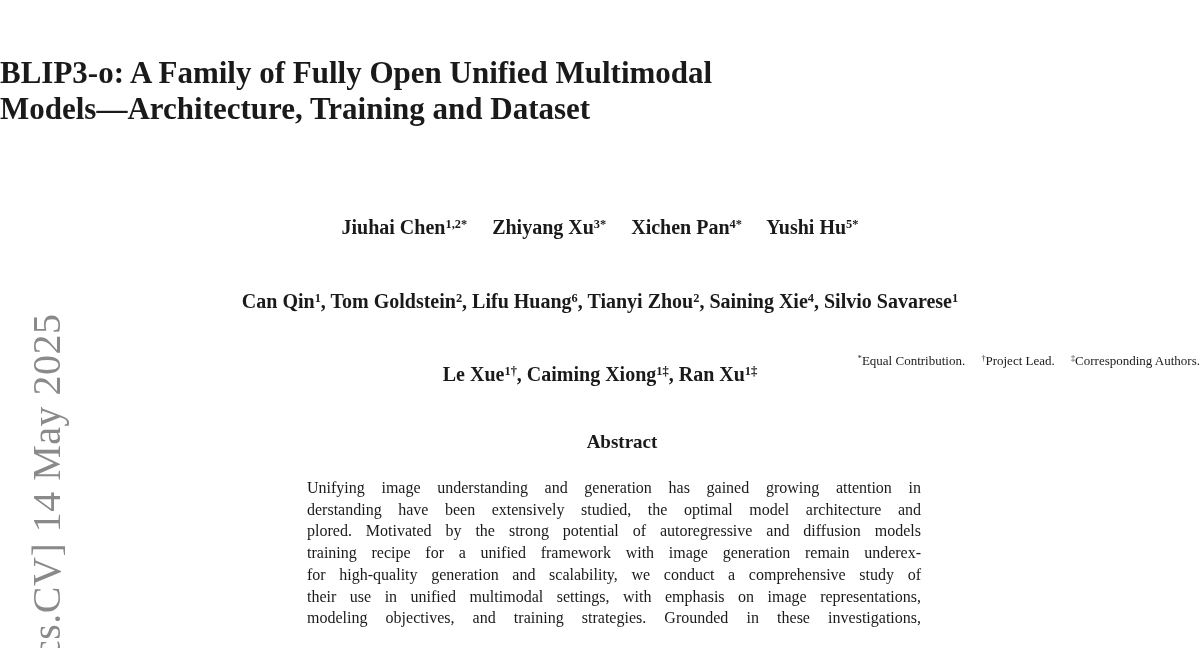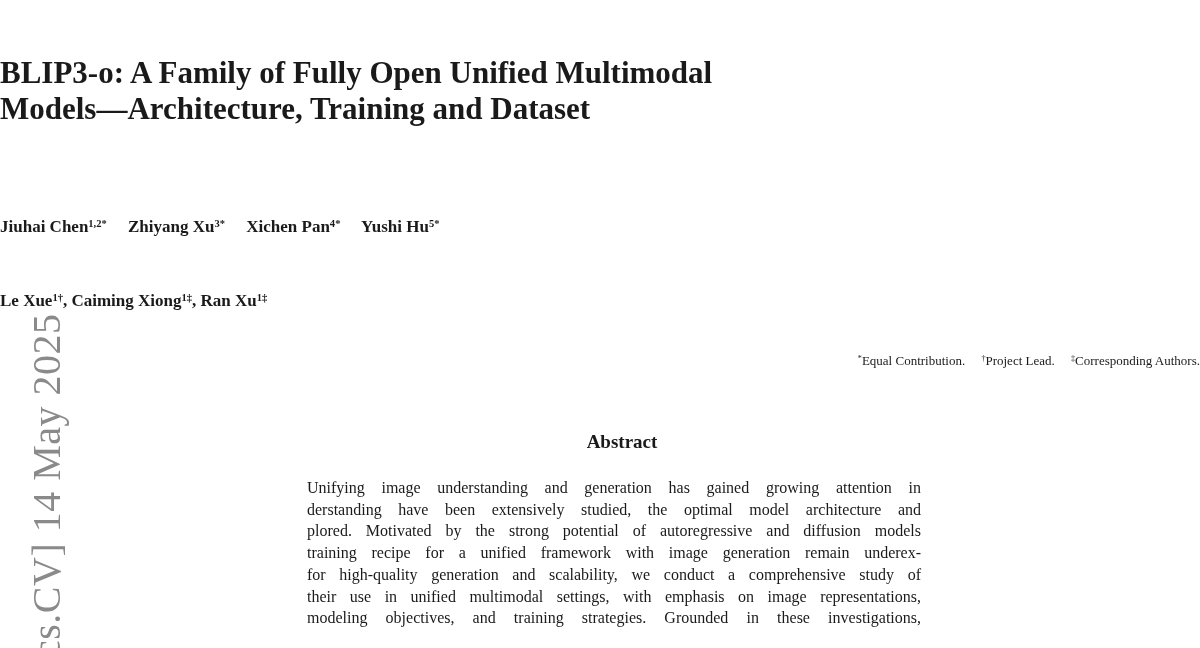--- a/index.html
+++ b/index.html
@@ -35,21 +35,22 @@
     position: absolute;
     top: 55px; left: 0; right: 0;
     text-align: left;
     font-size: 31px;
     font-weight: bold;
     line-height: 36px;
   }
   .authors {
     position: absolute;
     top: 166px; left: 0; right: 0;
-    font-size: 17px;
+    text-align: center;
+    font-size: 20px;
     font-weight: bold;
     line-height: 24.5px;
     white-space: pre-wrap;
   }
   .affiliations {
     position: absolute;
     top: 263px; left: 0; right: 0;
     text-align: center;
     font-size: 15.5px;
     line-height: 21.5px;
@@ -93,20 +94,21 @@
 
   <div class="arxiv-stamp">cs.CV] 14 May 2025</div>
 
   <div class="title">
     <div>BLIP3-o: A Family of Fully Open Unified Multimodal</div>
     <div>Models—Architecture, Training and Dataset</div>
   </div>
 
   <div class="authors">
     <div>Jiuhai Chen<sup>1,2*</sup>     Zhiyang Xu<sup>3*</sup>     Xichen Pan<sup>4*</sup>     Yushi Hu<sup>5*</sup></div>
+    <div>Can Qin<sup>1</sup>, Tom Goldstein<sup>2</sup>, Lifu Huang<sup>6</sup>, Tianyi Zhou<sup>2</sup>, Saining Xie<sup>4</sup>, Silvio Savarese<sup>1</sup></div>
     <div>Le Xue<sup>1†</sup>, Caiming Xiong<sup>1‡</sup>, Ran Xu<sup>1‡</sup></div>
   </div>
 
 
   <div class="footnotes"><sup>*</sup>Equal Contribution.     <sup>†</sup>Project Lead.     <sup>‡</sup>Corresponding Authors.</div>
 
   <div class="abstract-heading">Abstract</div>
 
   <div class="abstract-body">
     <div class="abs-line">Unifying image understanding and generation has gained growing attention in</div>

